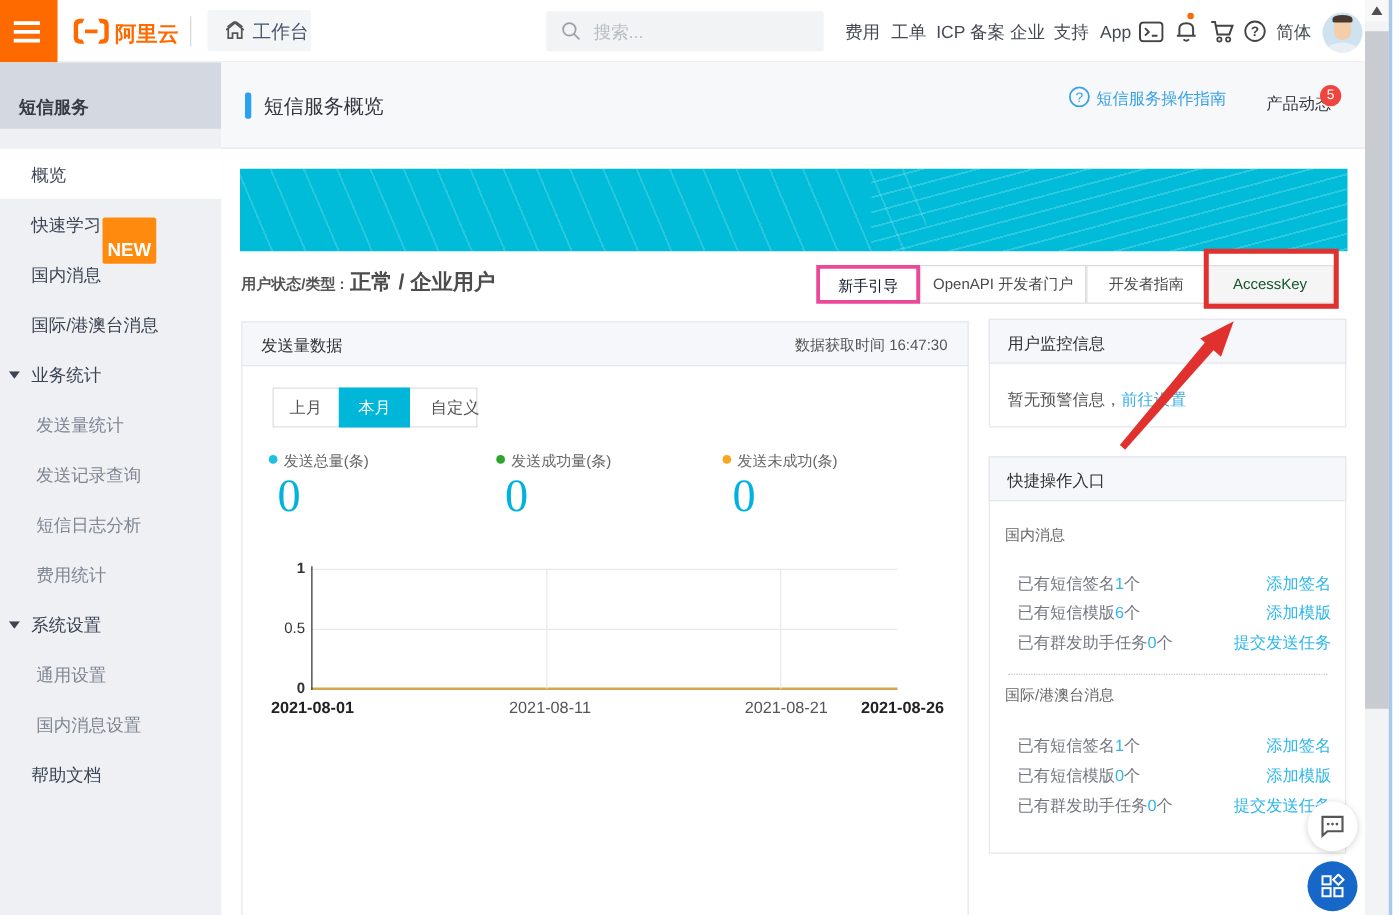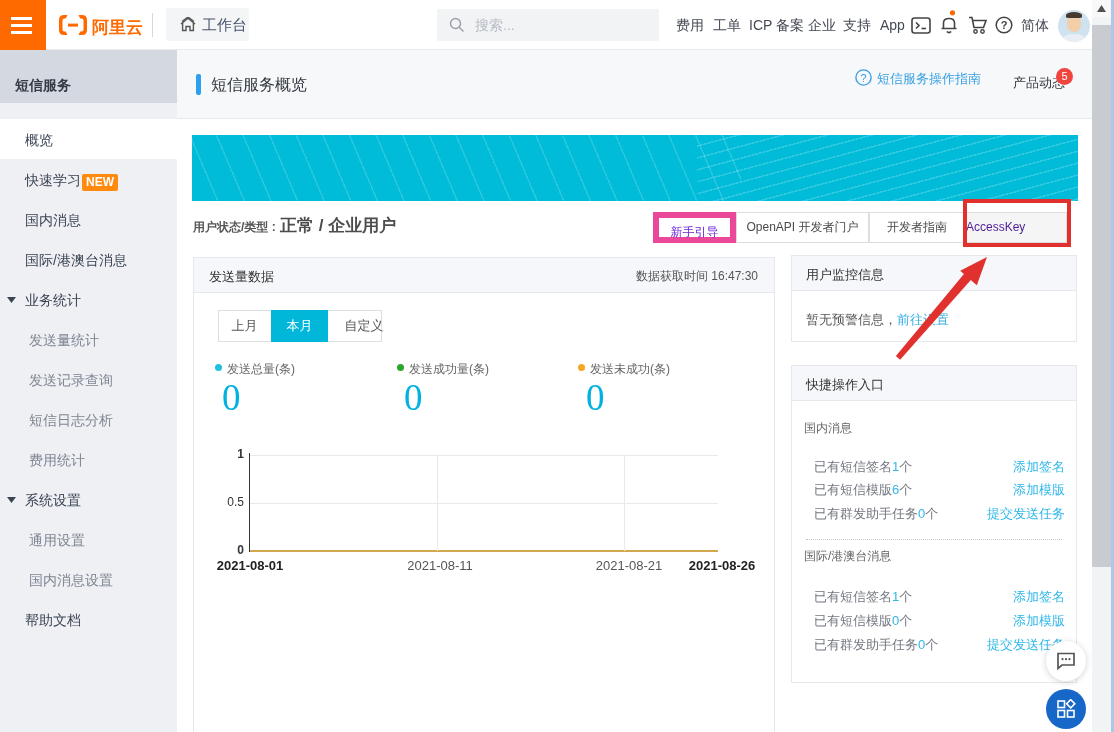--- a/index.html
+++ b/index.html
@@ -80,21 +80,21 @@
 </div>
 
 <div class="abs" style="left:0;top:50px;width:177px;height:682px;background:#eef0f4;"></div>
 <div class="abs" style="left:0;top:50px;width:177px;height:53px;background:#d4d8e0;">
   <div class="abs" style="left:15px;top:27px;font-size:14px;font-weight:bold;color:#353b45;">短信服务</div>
 </div>
 <div class="abs" style="left:0;top:119px;width:177px;height:40px;background:#fff;"></div>
 <div id="menu">
     <div class="abs" style="left:25px;top:132px;font-size:14px;color:#3c4453;white-space:nowrap;">概览</div>
     <div class="abs" style="left:25px;top:172px;font-size:14px;color:#3c4453;white-space:nowrap;">快速学习</div>
-    <div class="abs" style="left:82px;top:174px;background:#ff8a0e;color:#fff;font-size:12px;font-weight:bold;padding:1px 4px 2px;border-radius:2px;">NEW</div>
+    <div class="abs" style="left:82px;top:174px;background:#ff8a0e;color:#fff;font-size:15px;font-weight:bold;padding:18px 4px 2px;border-radius:2px;">NEW</div>
     <div class="abs" style="left:25px;top:212px;font-size:14px;color:#3c4453;white-space:nowrap;">国内消息</div>
     <div class="abs" style="left:25px;top:252px;font-size:14px;color:#3c4453;white-space:nowrap;">国际/港澳台消息</div>
     <div class="abs" style="left:25px;top:292px;font-size:14px;color:#3c4453;white-space:nowrap;">业务统计</div>
     <svg class="abs" style="left:7px;top:297px" width="9" height="6" viewBox="0 0 9 6">
       <polygon points="0,0 9,0 4.5,6" fill="#3c4453"></polygon>
     </svg>
     <div class="abs" style="left:29px;top:332px;font-size:14px;color:#7f8692;white-space:nowrap;">发送量统计</div>
     <div class="abs" style="left:29px;top:372px;font-size:14px;color:#7f8692;white-space:nowrap;">发送记录查询</div>
     <div class="abs" style="left:29px;top:412px;font-size:14px;color:#7f8692;white-space:nowrap;">短信日志分析</div>
     <div class="abs" style="left:29px;top:452px;font-size:14px;color:#7f8692;white-space:nowrap;">费用统计</div>
@@ -121,24 +121,24 @@
 <div class="abs" style="left:192px;top:135px;width:886px;height:66px;background:#00bcd9;overflow:hidden;">
   <div class="abs" style="left:0;top:0;width:62%;height:100%;
     background:repeating-linear-gradient(67deg,rgba(255,255,255,0) 0 23px,rgba(255,255,255,.16) 23px 24.5px);"></div>
   <div class="abs" style="left:57%;top:0;width:43%;height:100%;
     background:repeating-linear-gradient(165deg,rgba(255,255,255,0) 0 10px,rgba(255,255,255,.18) 10px 11.5px);"></div>
 </div>
 
 <div class="abs" style="left:193px;top:219px;font-size:12px;font-weight:bold;color:#555;">用户状态/类型 :</div>
 <div class="abs" style="left:280px;top:214px;font-size:17px;font-weight:bold;color:#4c4c4c;">正常 / 企业用户</div>
 <div id="btngroup">
-    <div class="abs" style="left:654px;top:212px;width:83px;height:31px;background:#fff;border:6px solid #ec4899;box-sizing:border-box;margin-left:-1px;font-size:12px;color:#6d28d9;text-align:center;line-height:29px;white-space:nowrap;">新手引导</div>
+    <div class="abs" style="left:654px;top:212px;width:83px;height:31px;background:#fff;border:3px solid #ec4899;box-sizing:border-box;margin-left:-1px;font-size:12px;color:#0f172a;text-align:center;line-height:29px;white-space:nowrap;">新手引导</div>
     <div class="abs" style="left:737px;top:212px;width:133px;height:31px;background:#fff;border:1px solid #ddd;box-sizing:border-box;margin-left:-1px;font-size:12px;color:#4a4a4a;text-align:center;line-height:29px;white-space:nowrap;">OpenAPI 开发者门户</div>
     <div class="abs" style="left:870px;top:212px;width:96px;height:31px;background:#fff;border:1px solid #ddd;box-sizing:border-box;margin-left:-1px;font-size:12px;color:#4a4a4a;text-align:center;line-height:29px;white-space:nowrap;">开发者指南</div>
-    <div class="abs" style="left:966px;top:212px;width:102px;height:31px;background:#f5f5f5;border:1px solid #ddd;box-sizing:border-box;margin-left:-1px;font-size:12px;color:#4c1d95;text-align:left;line-height:29px;white-space:nowrap;">AccessKey</div>
+    <div class="abs" style="left:966px;top:212px;width:102px;height:31px;background:#f5f5f5;border:1px solid #ddd;box-sizing:border-box;margin-left:-1px;font-size:12px;color:#14532d;text-align:center;line-height:29px;white-space:nowrap;">AccessKey</div>
   </div>
 
 <div class="abs" style="left:193px;top:257px;width:582px;height:480px;background:#fff;border:1px solid #e5e8ec;box-sizing:border-box;"></div>
 <div class="abs" style="left:193px;top:257px;width:582px;height:36px;background:#f6f7fa;border:1px solid #e5e8ec;box-sizing:border-box;"></div>
 <div class="abs" style="left:209px;top:268px;font-size:13px;color:#333;">发送量数据</div>
 <div class="abs" style="left:636px;top:268px;font-size:12px;color:#555;">数据获取时间 16:47:30</div>
 
 <div class="abs" style="left:218px;top:310px;width:164px;height:32px;border:1px solid #dcdfe3;box-sizing:border-box;background:#fff;"></div>
 <div class="abs" style="left:218px;top:310px;width:53px;height:32px;font-size:13px;color:#555;text-align:center;line-height:32px;">上月</div>
 <div class="abs" style="left:271px;top:310px;width:57px;height:32px;background:#00b7d9;font-size:13px;color:#fff;text-align:center;line-height:32px;">本月</div>

